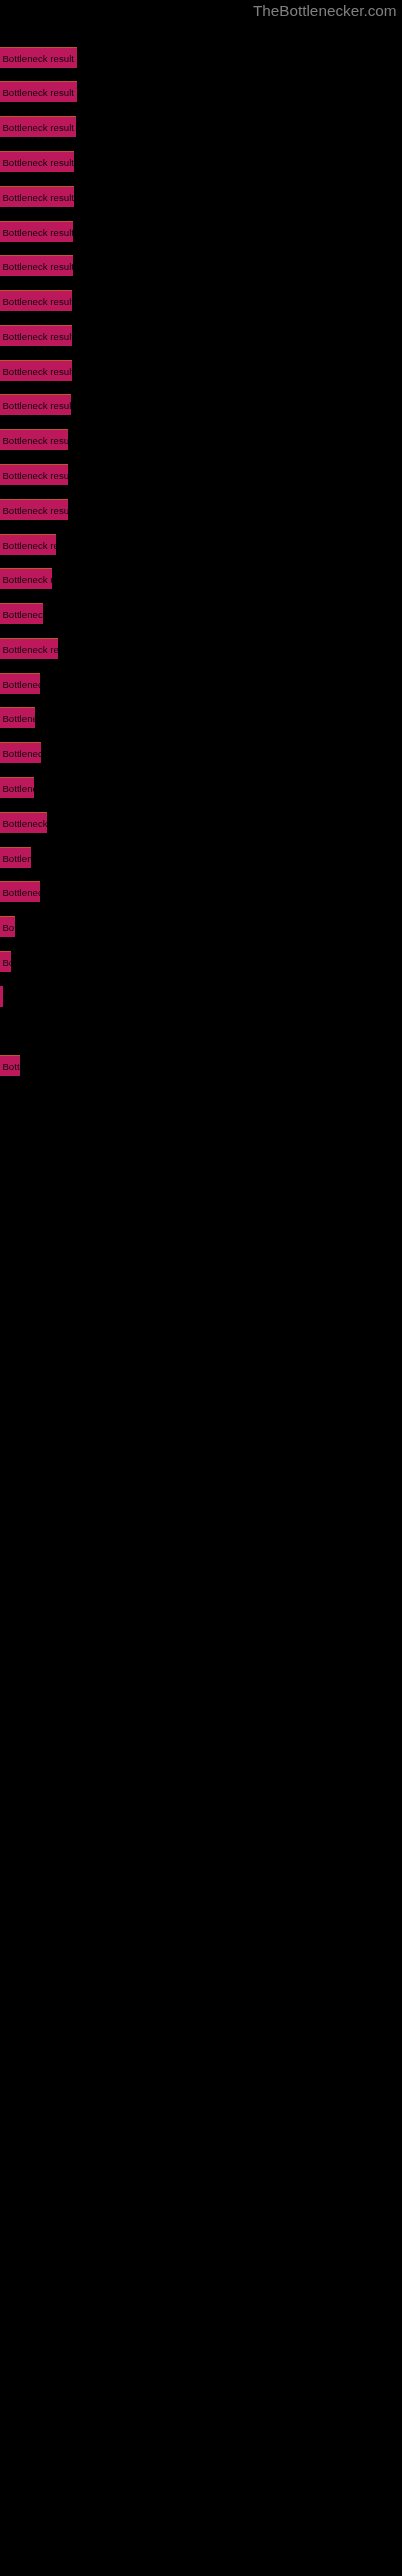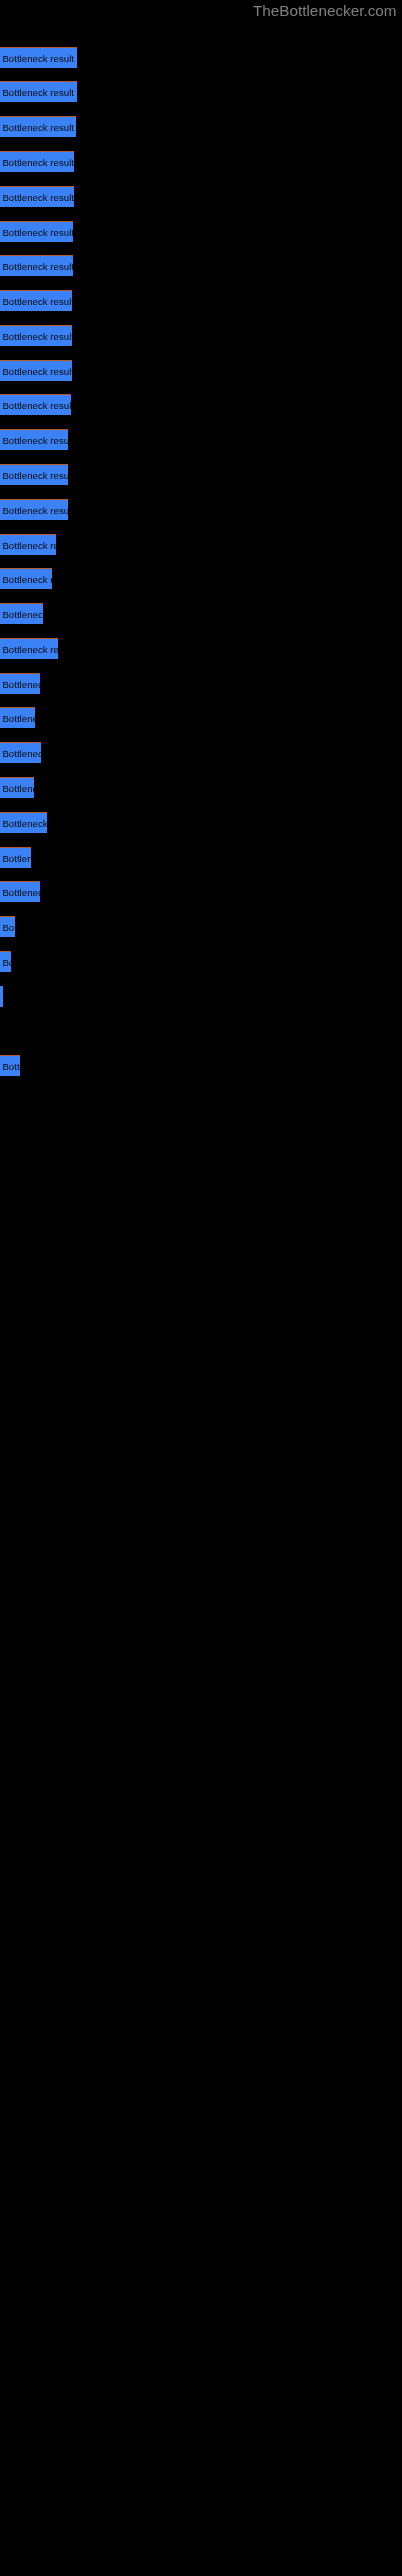--- a/index.html
+++ b/index.html
@@ -47,21 +47,21 @@
     position: absolute;
     left: 0;
     height: 21px;
   }
 
   .bar {
     position: absolute;
     left: 0;
     top: 0;
     height: 21px;
-    background: #3b82f6;
+    background: #be185d;
     border-top: 1.6px solid #B85A28;
     box-sizing: border-box;
     overflow: hidden;
   }
 
   .bar-label {
     position: absolute;
     left: 2.4px;
     top: 0;
     height: 21px;

